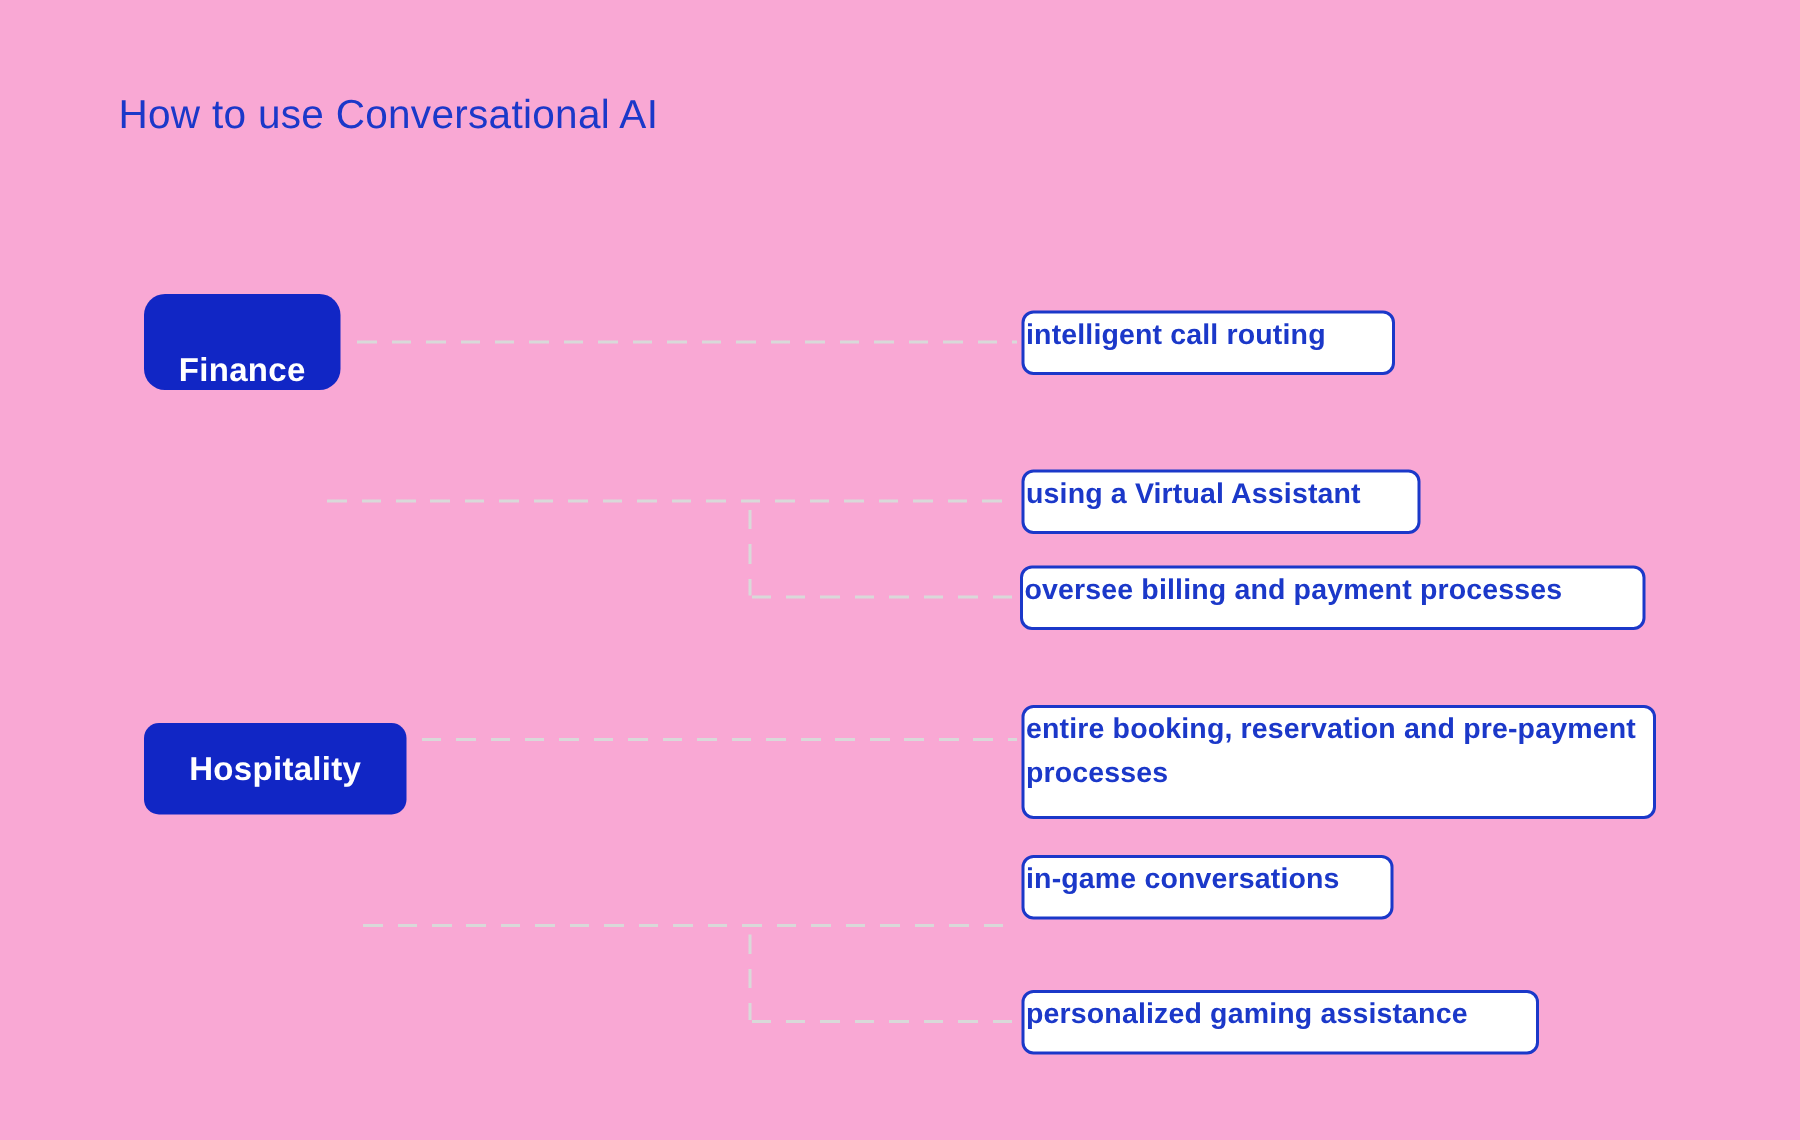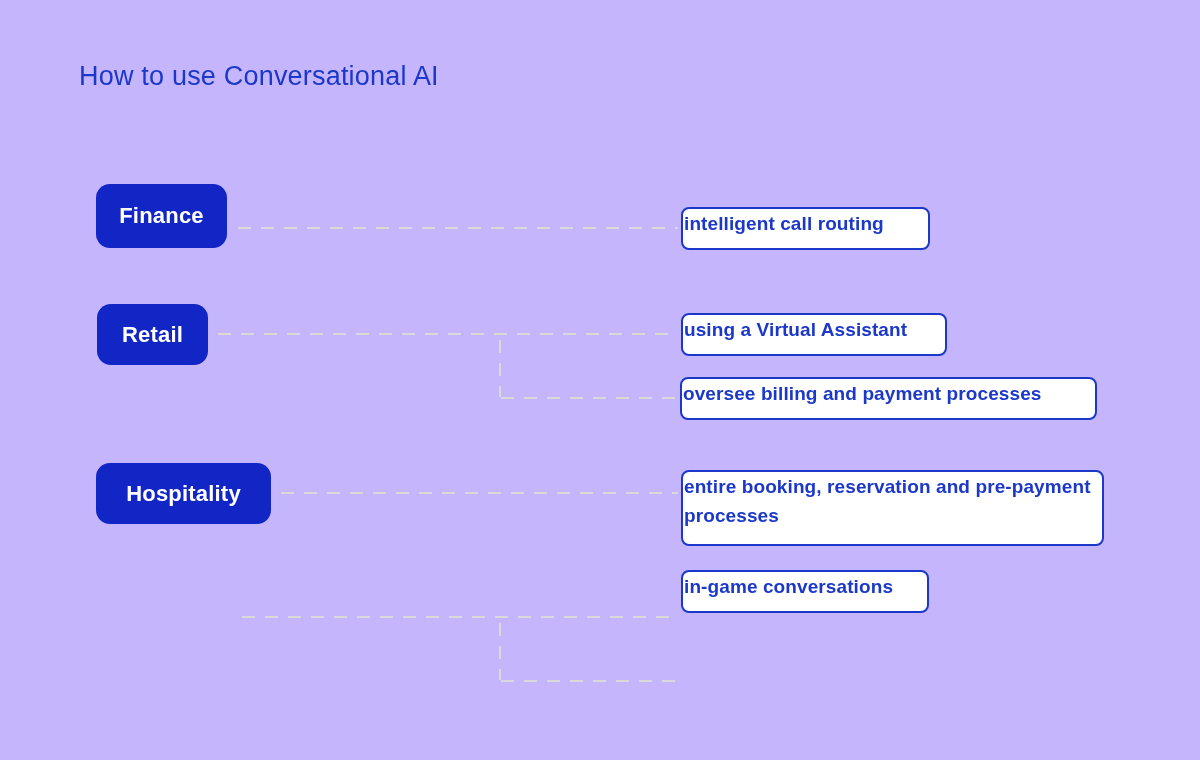--- a/index.html
+++ b/index.html
@@ -7,21 +7,21 @@
     width: 1200px;
     height: 760px;
     background: #ffffff;
     font-family: "Liberation Sans", "DejaVu Sans", sans-serif;
     overflow: hidden;
   }
   .canvas {
     position: relative;
     width: 1200px;
     height: 760px;
-    background: #c4b5fd;
+    background: #f9a8d4;
   }
   .title {
     position: absolute;
     left: 79px;
     top: 61px;
     font-size: 27px;
     font-weight: 500;
     letter-spacing: 0.2px;
     color: var(--text-blue, #1b38c9);
   }
@@ -31,23 +31,23 @@
     display: flex;
     align-items: center;
     justify-content: center;
     background: var(--primary-blue, #1126c5);
     color: #ffffff;
     font-size: 22px;
     font-weight: 600;
     border-radius: 14px;
     letter-spacing: 0.2px;
   }
-  .cat-finance     { left: 96px;  top: 184px; width: 131px; height: 64px; }
+  .cat-finance     { left: 96px;  top: 196px; width: 131px; height: 64px; align-items: flex-end; }
   .cat-retail      { left: 97px;  top: 304px; width: 111px; height: 61px; }
-  .cat-hospitality { left: 96px;  top: 463px; width: 175px; height: 61px; }
+  .cat-hospitality { left: 96px;  top: 482px; width: 175px; height: 61px; border-radius: 10px; }
   .cat-igaming     { left: 96px;  top: 587px; width: 136px; height: 61px; }
 
   
   .uc {
     position: absolute;
     display: flex;
     align-items: flex-start;
     background: #ffffff;
     border: 2px solid var(--text-blue, #1b38c9);
     border-radius: 8px;
@@ -101,36 +101,36 @@
   <div class="v-line conn-retail-drop"></div>
   <div class="h-line conn-billing"></div>
   <div class="h-line conn-hospitality"></div>
   <div class="h-line conn-igaming"></div>
   <div class="v-line conn-igaming-drop"></div>
   <div class="h-line conn-personal"></div>
 
   <div class="cat cat-finance">
     <span>Finance</span>
   </div>
-  <div class="cat cat-retail">
-    <span>Retail</span>
-  </div>
   <div class="cat cat-hospitality">
     <span>Hospitality</span>
   </div>
 
   <div class="uc uc-routing">
     <span>intelligent call routing</span>
   </div>
   <div class="uc uc-assistant">
     <span>using a Virtual Assistant</span>
   </div>
   <div class="uc uc-billing">
     <span>oversee billing and payment processes</span>
   </div>
   <div class="uc uc-booking">
     <span>entire booking, reservation and pre-payment processes</span>
   </div>
   <div class="uc uc-ingame">
     <span>in-game conversations</span>
   </div>
+  <div class="uc uc-personal">
+    <span>personalized gaming assistance</span>
+  </div>
 
 </div>
 
 </body></html>

